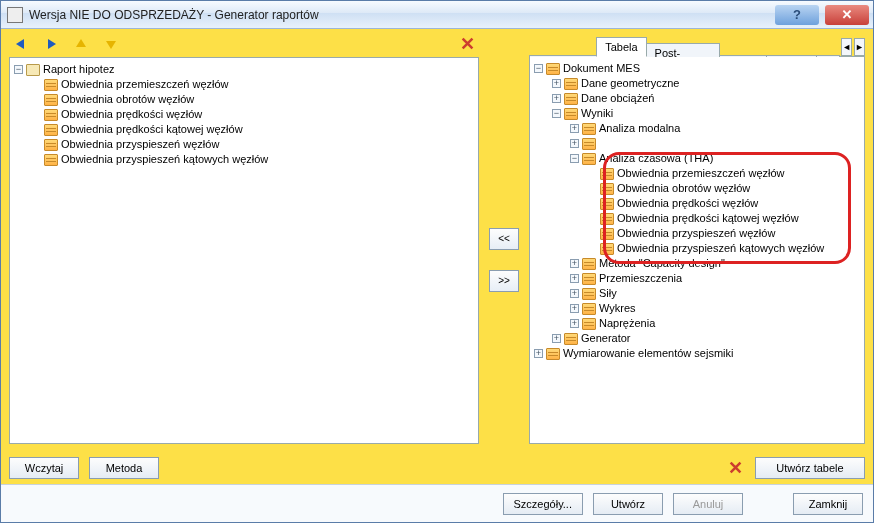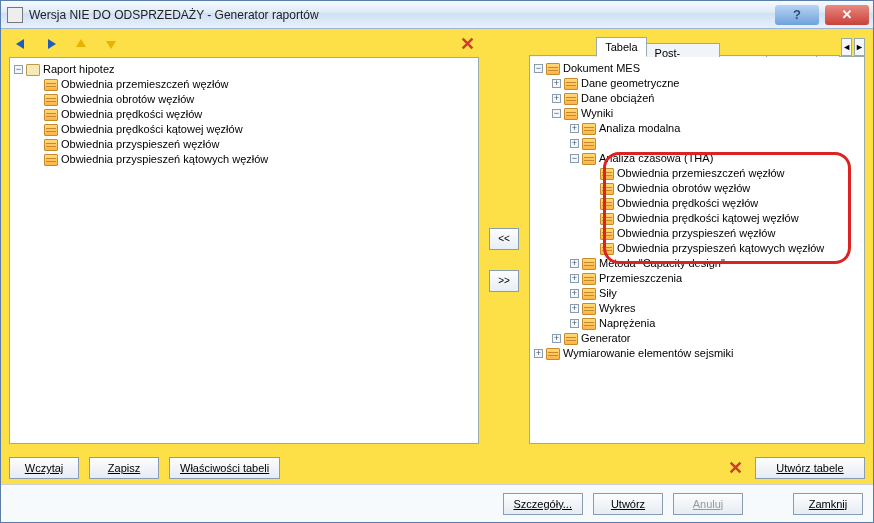--- a/index.html
+++ b/index.html
@@ -198,21 +198,20 @@
     padding: 8px 0 0 0;
   }
   .btn {
     border: 1px solid #8a9db0;
     background: linear-gradient(#fdfdfd, #e5ecf4);
     padding: 4px 10px;
     font-size: 11px;
     min-width: 70px;
     text-align: center;
     cursor: default;
-    text-decoration: underline;
   }
   .btn.wide { min-width: 110px; }
   .rightactions {
     height: 40px;
     display: flex;
     align-items: center;
     justify-content: flex-end;
     gap: 12px;
     padding: 8px 0 0 0;
   }
@@ -321,22 +320,21 @@
                     <span>Obwiednia przyspieszeń kątowych węzłów</span>
                   </div>
                 </li>
             </ul>
           </li>
         </ul>
       </div>
 
       <div class="belowleft">
         <div class="btn">Wczytaj</div>
-        <div class="btn">Zapisz</div>
-        <div class="btn wide">Właściwości tabeli</div>
+        <div class="btn">Metoda</div>
       </div>
     </div>
 
     <div class="midcol">
       <div class="movebutton">&lt;&lt;</div>
       <div class="movebutton">&gt;&gt;</div>
     </div>
 
     <div class="rightpane">
       <div class="tabstrip">

